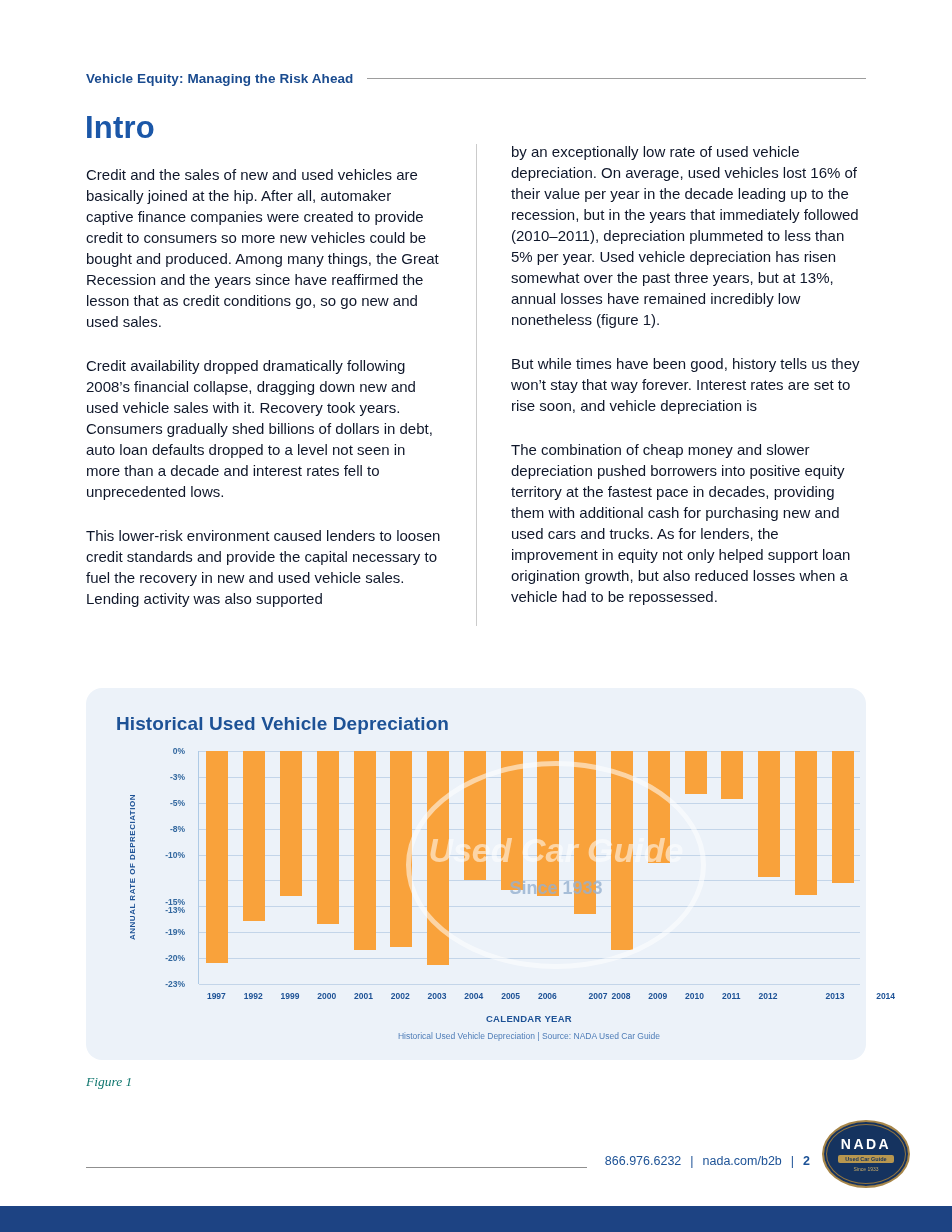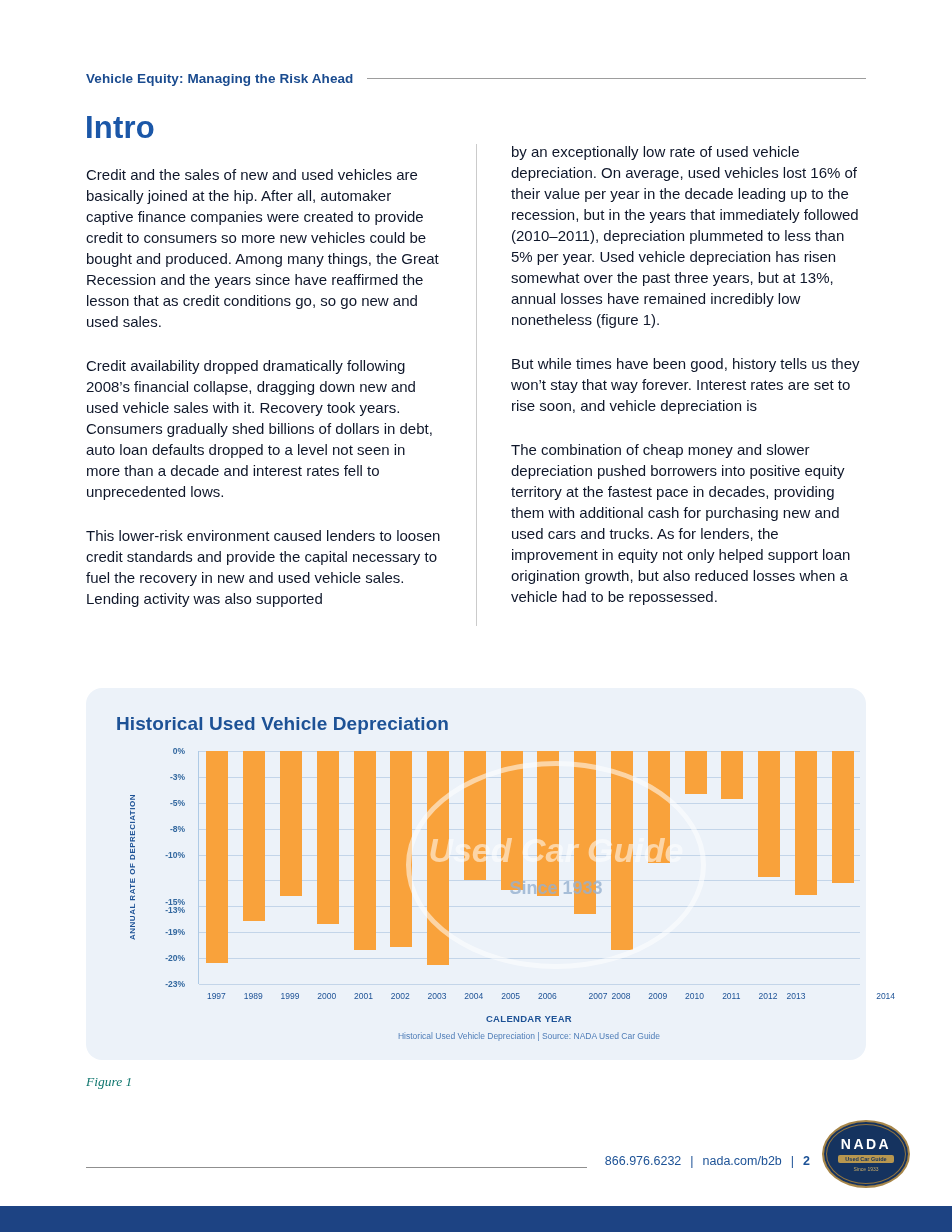--- a/index.html
+++ b/index.html
@@ -46,21 +46,21 @@
   .watermark {
     position:absolute; left:54%; top:49%; transform:translate(-50%,-50%);
     width:300px; height:208px; border:5px solid rgba(255,255,255,.55); border-radius:50%;
     display:flex; flex-direction:column; align-items:center; justify-content:center;
     z-index:3; pointer-events:none;
   }
   .wm-text { font-size:34px; font-weight:bold; font-style:italic; color:rgba(255,255,255,.55); white-space:nowrap; }
   .wm-since { font-size:18px; font-weight:bold; color:rgba(150,176,208,.8); margin-top:8px; }
 
   .x-labels { position:relative; margin-left:82px; width:662px; height:12px; margin-top:7px; }
-  .x-tick { position:absolute; transform:translateX(-50%); font-size:8.5px; font-weight:normal; color:#1d5296; white-space:nowrap; }
+  .x-tick { position:absolute; transform:translateX(-50%); font-size:8.5px; font-weight:bold; color:#1d5296; white-space:nowrap; }
   .x-axis-title { margin-left:82px; width:662px; text-align:center; font-size:9.5px; font-weight:bold; color:#1d5296; margin-top:10px; letter-spacing:.3px; }
   .chart-source { margin-left:82px; width:662px; text-align:center; font-size:8.5px; color:#4d7cb7; margin-top:7px; }
 
   
   .figure-caption { position:absolute; left:86px; top:1074px; font-family:"Liberation Serif", serif; font-style:italic; font-size:13.5px; color:#0f766e; }
 
   
   .footer { position:absolute; left:86px; top:1148px; width:724px; height:20px; display:flex; align-items:flex-end; }
   .footer-rule { flex:1; height:1px; background:#8f8f8f; margin-right:18px; }
   .footer span { font-size:12.5px; color:#1d5296; }
@@ -155,36 +155,36 @@
           <div class="bar" title="2010: -4.2%" style="left: 485.5px; width: 22px; height: 43.4933px; background: rgb(249, 162, 59);"></div>
           <div class="bar" title="2011: -4.6%" style="left: 522.278px; width: 22px; height: 47.6356px; background: rgb(249, 162, 59);"></div>
           <div class="bar" title="2012: -12.2%" style="left: 559.056px; width: 22px; height: 126.338px; background: rgb(249, 162, 59);"></div>
           <div class="bar" title="2013: -13.9%" style="left: 595.833px; width: 22px; height: 143.942px; background: rgb(249, 162, 59);"></div>
           <div class="bar" title="2014: -12.7%" style="left: 632.611px; width: 22px; height: 131.516px; background: rgb(249, 162, 59);"></div>
         </div>
     </div>
 
     <div class="x-labels" id="x-labels">
         <span class="x-tick" style="left: 18.3889px;">1997</span>
-        <span class="x-tick" style="left: 55.1667px;">1989</span>
+        <span class="x-tick" style="left: 55.1667px;">1992</span>
         <span class="x-tick" style="left: 91.9444px;">1999</span>
         <span class="x-tick" style="left: 128.722px;">2000</span>
         <span class="x-tick" style="left: 165.5px;">2001</span>
         <span class="x-tick" style="left: 202.278px;">2002</span>
         <span class="x-tick" style="left: 239.056px;">2003</span>
         <span class="x-tick" style="left: 275.833px;">2004</span>
         <span class="x-tick" style="left: 312.611px;">2005</span>
         <span class="x-tick" style="left: 349.389px;">2006</span>
         <span class="x-tick" style="left: 400px;">2007</span>
         <span class="x-tick" style="left: 422.944px;">2008</span>
         <span class="x-tick" style="left: 459.722px;">2009</span>
         <span class="x-tick" style="left: 496.5px;">2010</span>
         <span class="x-tick" style="left: 533.278px;">2011</span>
         <span class="x-tick" style="left: 570.056px;">2012</span>
-        <span class="x-tick" style="left: 598px;">2013</span>
+        <span class="x-tick" style="left: 637px;">2013</span>
         <span class="x-tick" style="left: 643.611px; margin-left: 44px;">2014</span>
       </div>
     <div class="x-axis-title">CALENDAR YEAR</div>
     <div class="chart-source">Historical Used Vehicle Depreciation  |  Source: NADA Used Car Guide</div>
   </section>
 
   <div class="figure-caption">Figure 1</div>
 
   <div class="footer">
     <span class="footer-rule"></span>

